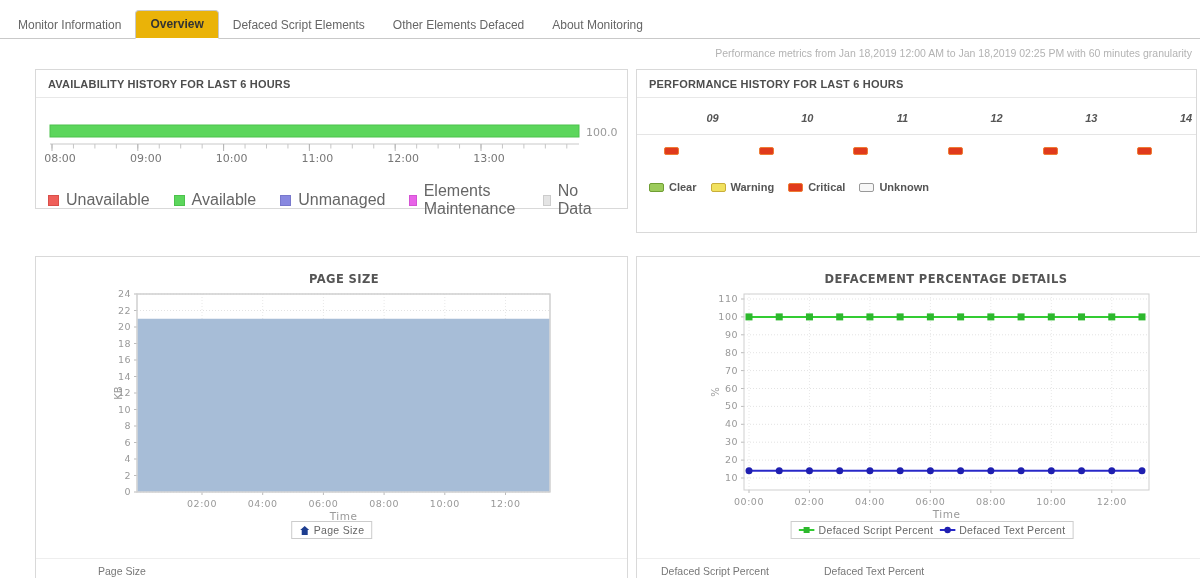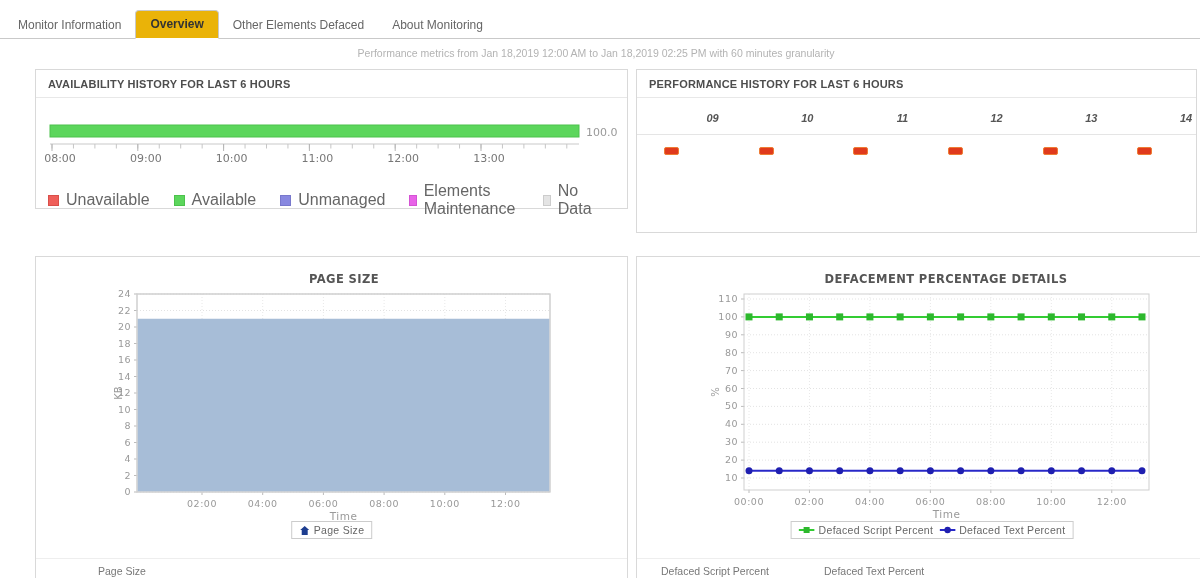--- a/index.html
+++ b/index.html
@@ -3,21 +3,21 @@
 <meta charset="utf-8">
 <style>
   * { margin:0; padding:0; box-sizing:border-box; }
   html,body { width:1200px; height:578px; background:#fff; overflow:hidden;
     font-family:"Liberation Sans", sans-serif; }
   
   .tabbar { display:flex; align-items:flex-end; border-bottom:1px solid #c9c9c9; height:39px; padding-left:4px; background:#fff; }
   .tab { font-size:12px; color:#666; padding:6px 14px 7px; cursor:pointer; position:relative; top:1px; }
   .tab.active { font-weight:bold; color:#333; background:#eab308; border:1px solid #c9c9c9; border-bottom:1px solid #fff; border-radius:4px 4px 0 0; }
   
-  .subtitle { text-align:center; font-size:10.5px; color:#b3b3b3; padding:8px 8px 0 0; height:22px; }
+  .subtitle { text-align:right; font-size:10.5px; color:#b3b3b3; padding:8px 8px 0 0; height:22px; }
   
   .rows { padding:0 3px;margin-left:32px; }
   .row { display:flex; gap:8px; align-items:flex-start; }
   .row1 { margin-top:8px; height:164px; }
   .row2 { margin-top:23px; }
   .panel { background:#fff; border:1px solid #d9d9d9; width:593px; position:relative; }
   .panel-hd { font-size:11px; font-weight:bold; color:#4d4d4d; letter-spacing:.2px; padding:8px 12px 7px; border-bottom:1px solid #e8e8e8; }
   #availability-panel { height:140px; }
   #performance-panel { height:164px; }
   .chart-panel { height:367px; }
@@ -50,20 +50,21 @@
   #defacement-stats { padding-left:24px; }
   #defacement-stats .stat:first-child { width:163px; }
   svg text { font-family:"DejaVu Sans","Liberation Sans",sans-serif; }
 </style>
 </head>
 <body>
 
 <div class="tabbar">
     <div class="tab">Monitor Information</div>
     <div class="tab active">Overview</div>
+    <div class="tab">Defaced Script Elements</div>
     <div class="tab">Other Elements Defaced</div>
     <div class="tab">About Monitoring</div>
   </div>
 
 <div class="subtitle">Performance metrics from Jan 18,2019 12:00 AM to Jan 18,2019 02:25 PM with 60 minutes granularity</div>
 
 <div class="rows">
   <div class="row row1">
 
     <div class="panel" id="availability-panel">
@@ -156,20 +157,38 @@
             <div class="perf-ind" title="Critical" style="background: rgb(224, 58, 28); border: 1px solid rgb(238, 124, 52);"></div>
           </div>
           <div class="perf-col">
             <div class="perf-ind" title="Critical" style="background: rgb(224, 58, 28); border: 1px solid rgb(238, 124, 52);"></div>
           </div>
           <div class="perf-col">
             <div class="perf-ind" title="Critical" style="background: rgb(224, 58, 28); border: 1px solid rgb(238, 124, 52);"></div>
           </div>
           <div class="perf-col">
             <div class="perf-ind" title="Critical" style="background: rgb(224, 58, 28); border: 1px solid rgb(238, 124, 52);"></div>
+          </div>
+        </div>
+      <div class="perf-legend" id="perf-legend">
+          <div class="item">
+            <div class="sw" style="background: rgb(156, 203, 91); border: 1px solid rgb(111, 158, 51);"></div>
+            <span class="lb">Clear</span>
+          </div>
+          <div class="item">
+            <div class="sw" style="background: rgb(241, 225, 94); border: 1px solid rgb(201, 174, 58);"></div>
+            <span class="lb">Warning</span>
+          </div>
+          <div class="item">
+            <div class="sw" style="background: rgb(224, 58, 28); border: 1px solid rgb(238, 124, 52);"></div>
+            <span class="lb">Critical</span>
+          </div>
+          <div class="item">
+            <div class="sw" style="background: rgb(247, 247, 247); border: 1px solid rgb(153, 153, 153);"></div>
+            <span class="lb">Unknown</span>
           </div>
         </div>
     </div>
   </div>
 
   <div class="row row2">
 
     <div class="panel chart-panel">
       <svg id="page-svg" width="591" height="292">
           <text x="308" y="26" text-anchor="middle" font-size="11.5" font-weight="bold" fill="#555" letter-spacing=".4">PAGE SIZE</text>

